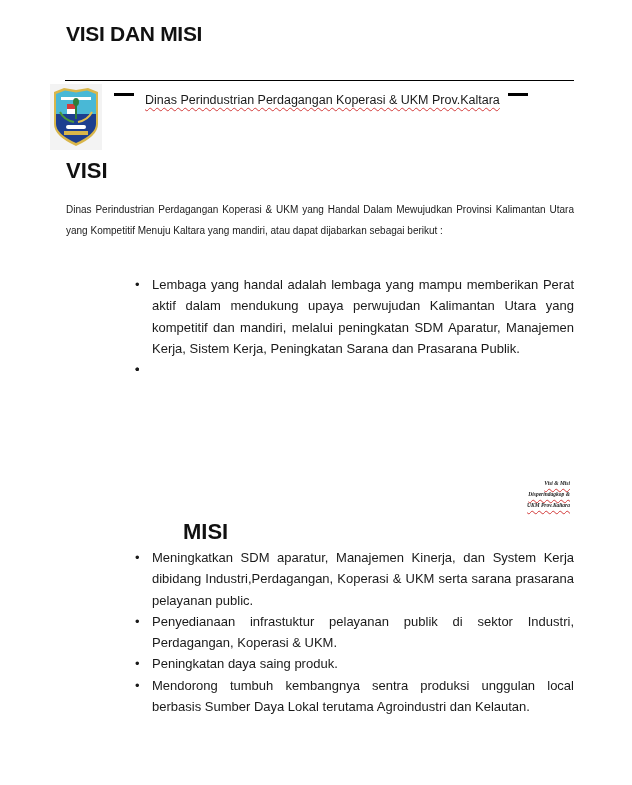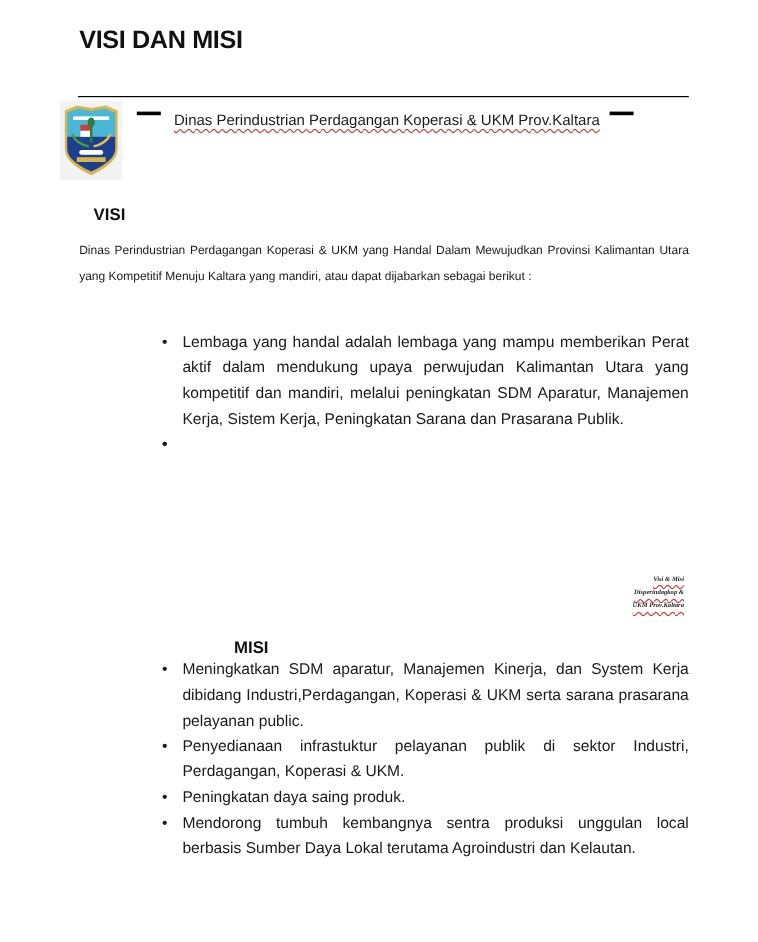--- a/index.html
+++ b/index.html
@@ -26,21 +26,21 @@
       position: absolute; left: 114px; top: 93px; height: 18px;
       display: flex; font-size: 12.5px; white-space: nowrap;
     }
     .dash {
       display: inline-block; width: 20px; height: 3px; background: #000;
     }
     .dash.left { margin-right: 11px; }
     .dash.right { margin-left: 8px; }
     .sq { text-decoration: underline wavy #d23a3a; text-decoration-thickness: 1px; text-underline-offset: 3px; }
     .h2 {
-      position: absolute; font-size: 14px; font-weight: bold; margin: 12px; color: #111;
+      position: absolute; font-size: 22px; font-weight: bold; margin: 0; color: #111;
     }
     .para {
       position: absolute; left: 66px; top: 199px; width: 508px;
       font-size: 10px; line-height: 21px; text-align: justify; margin: 0;
     }
     ul.blist {
       position: absolute; margin: 0; padding: 0; list-style: none;
       font-size: 13px; line-height: 21.3px;
     }
     ul.blist li {

